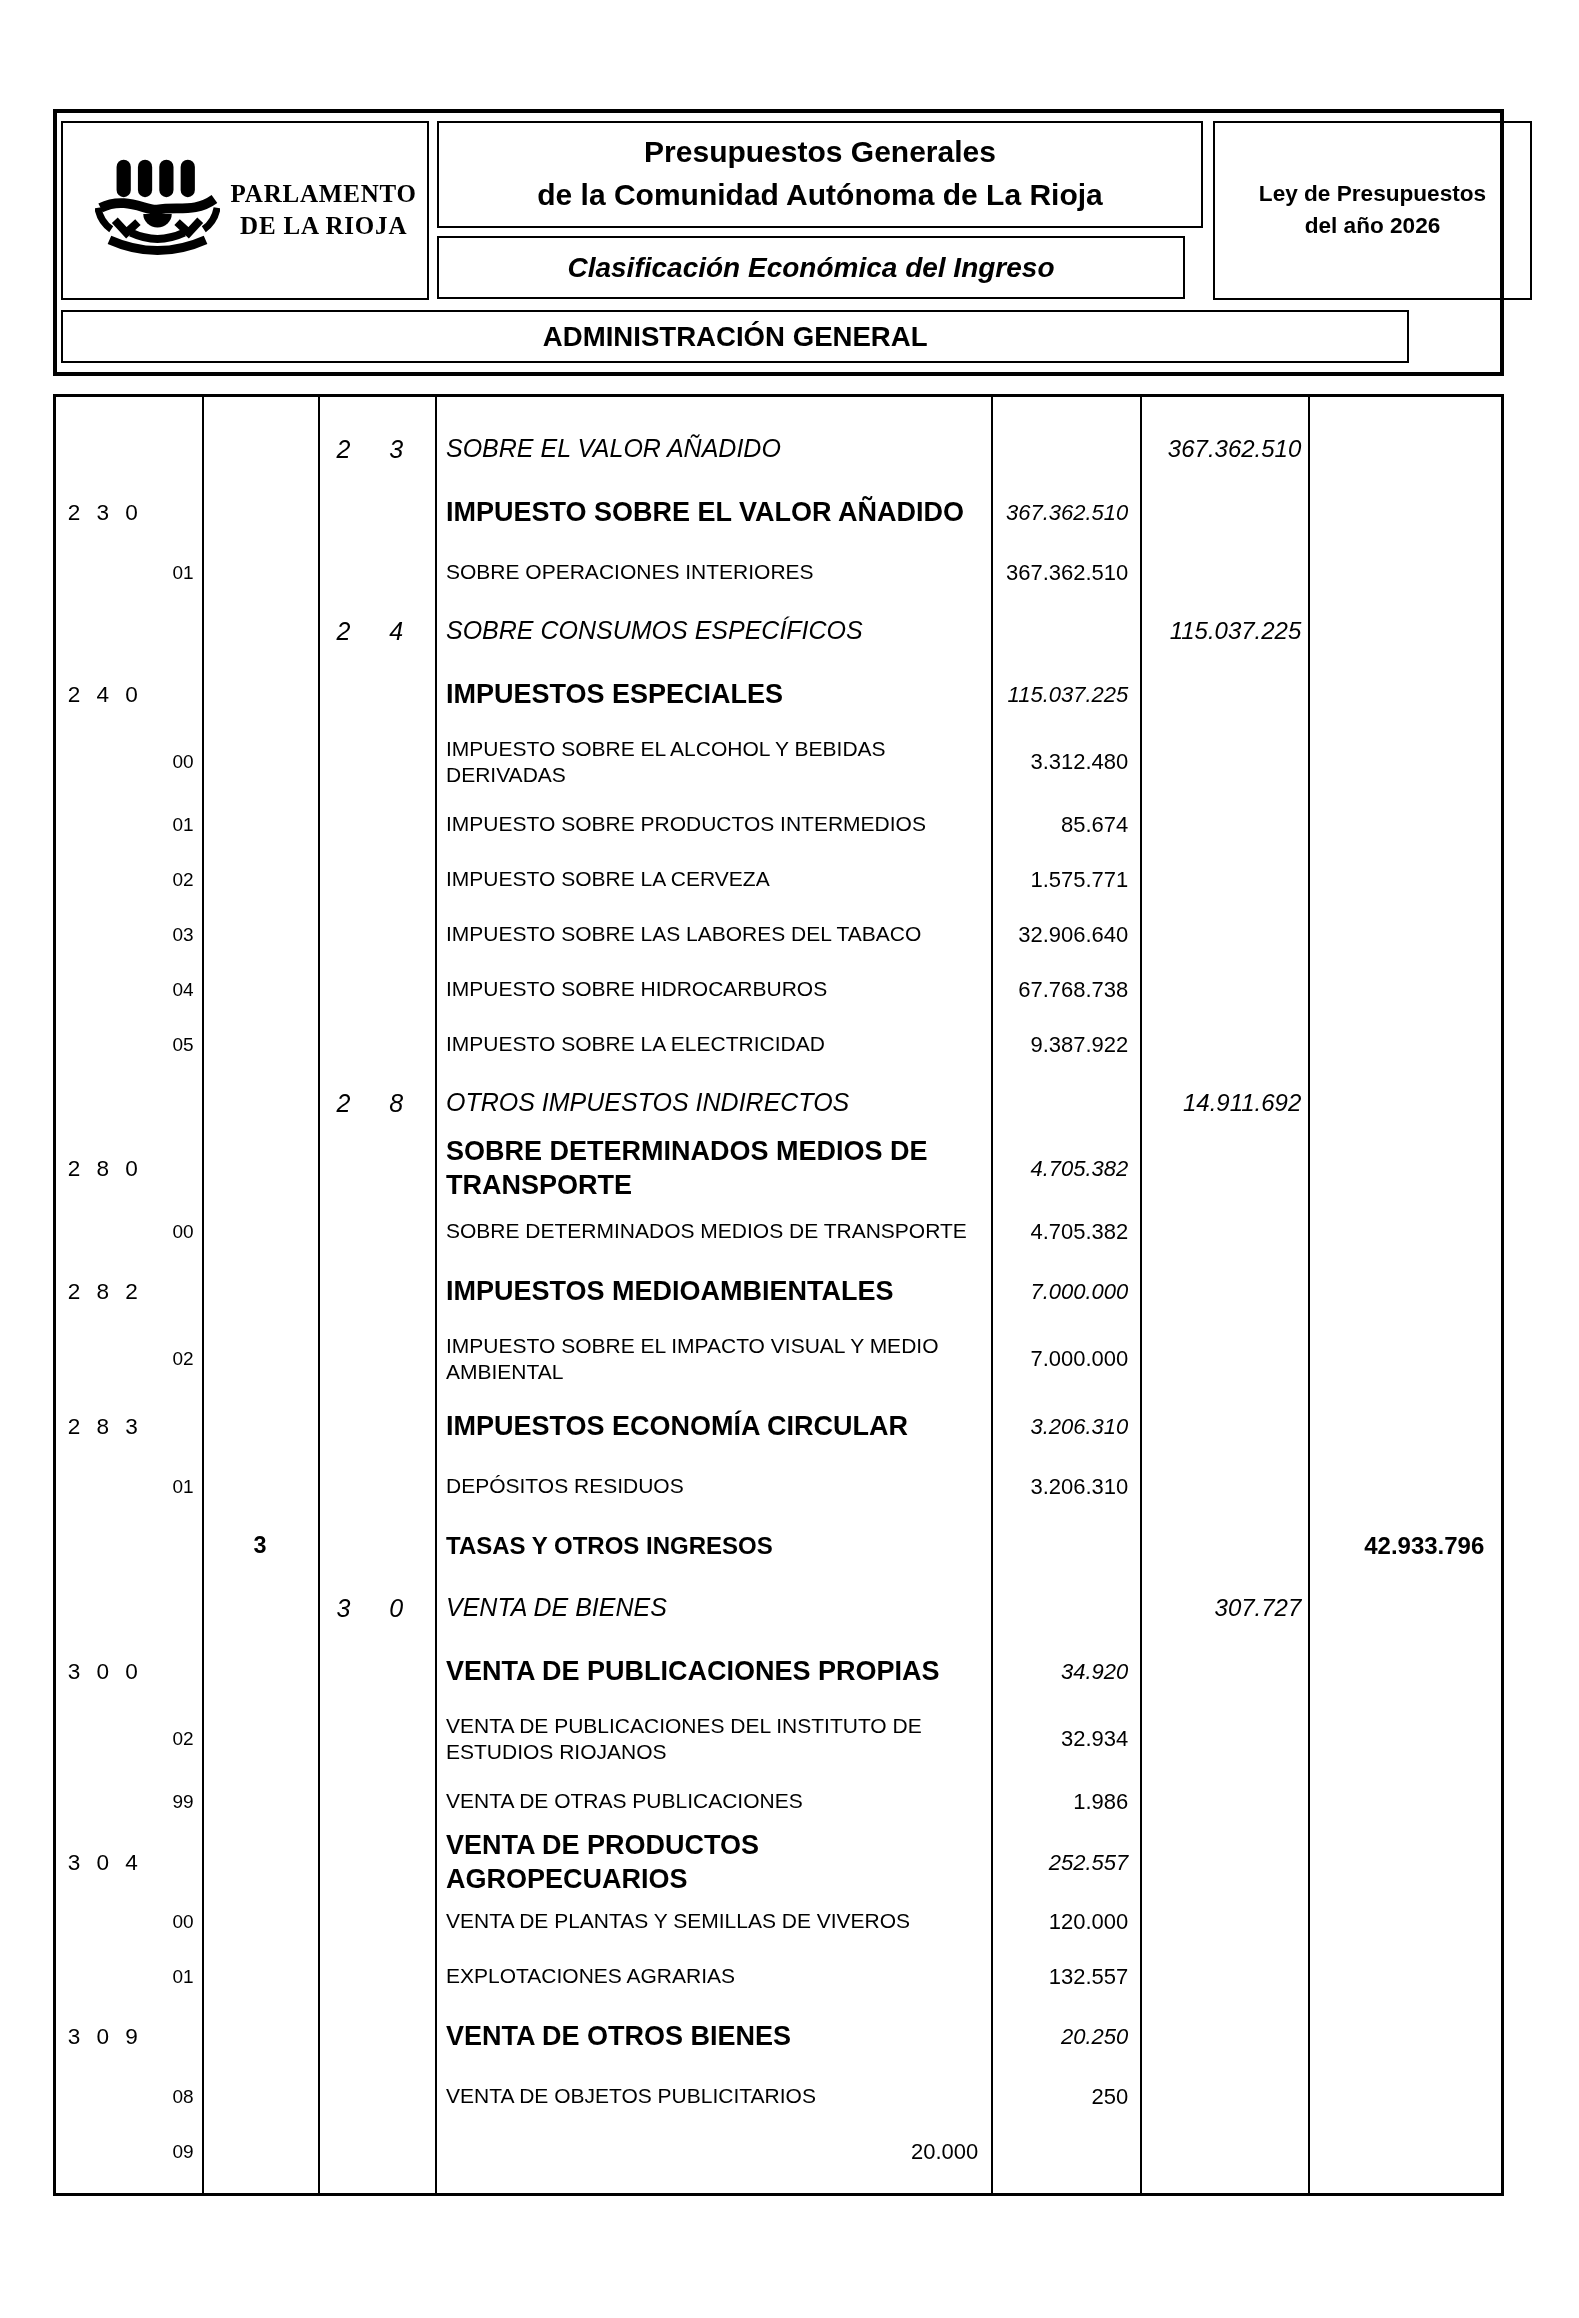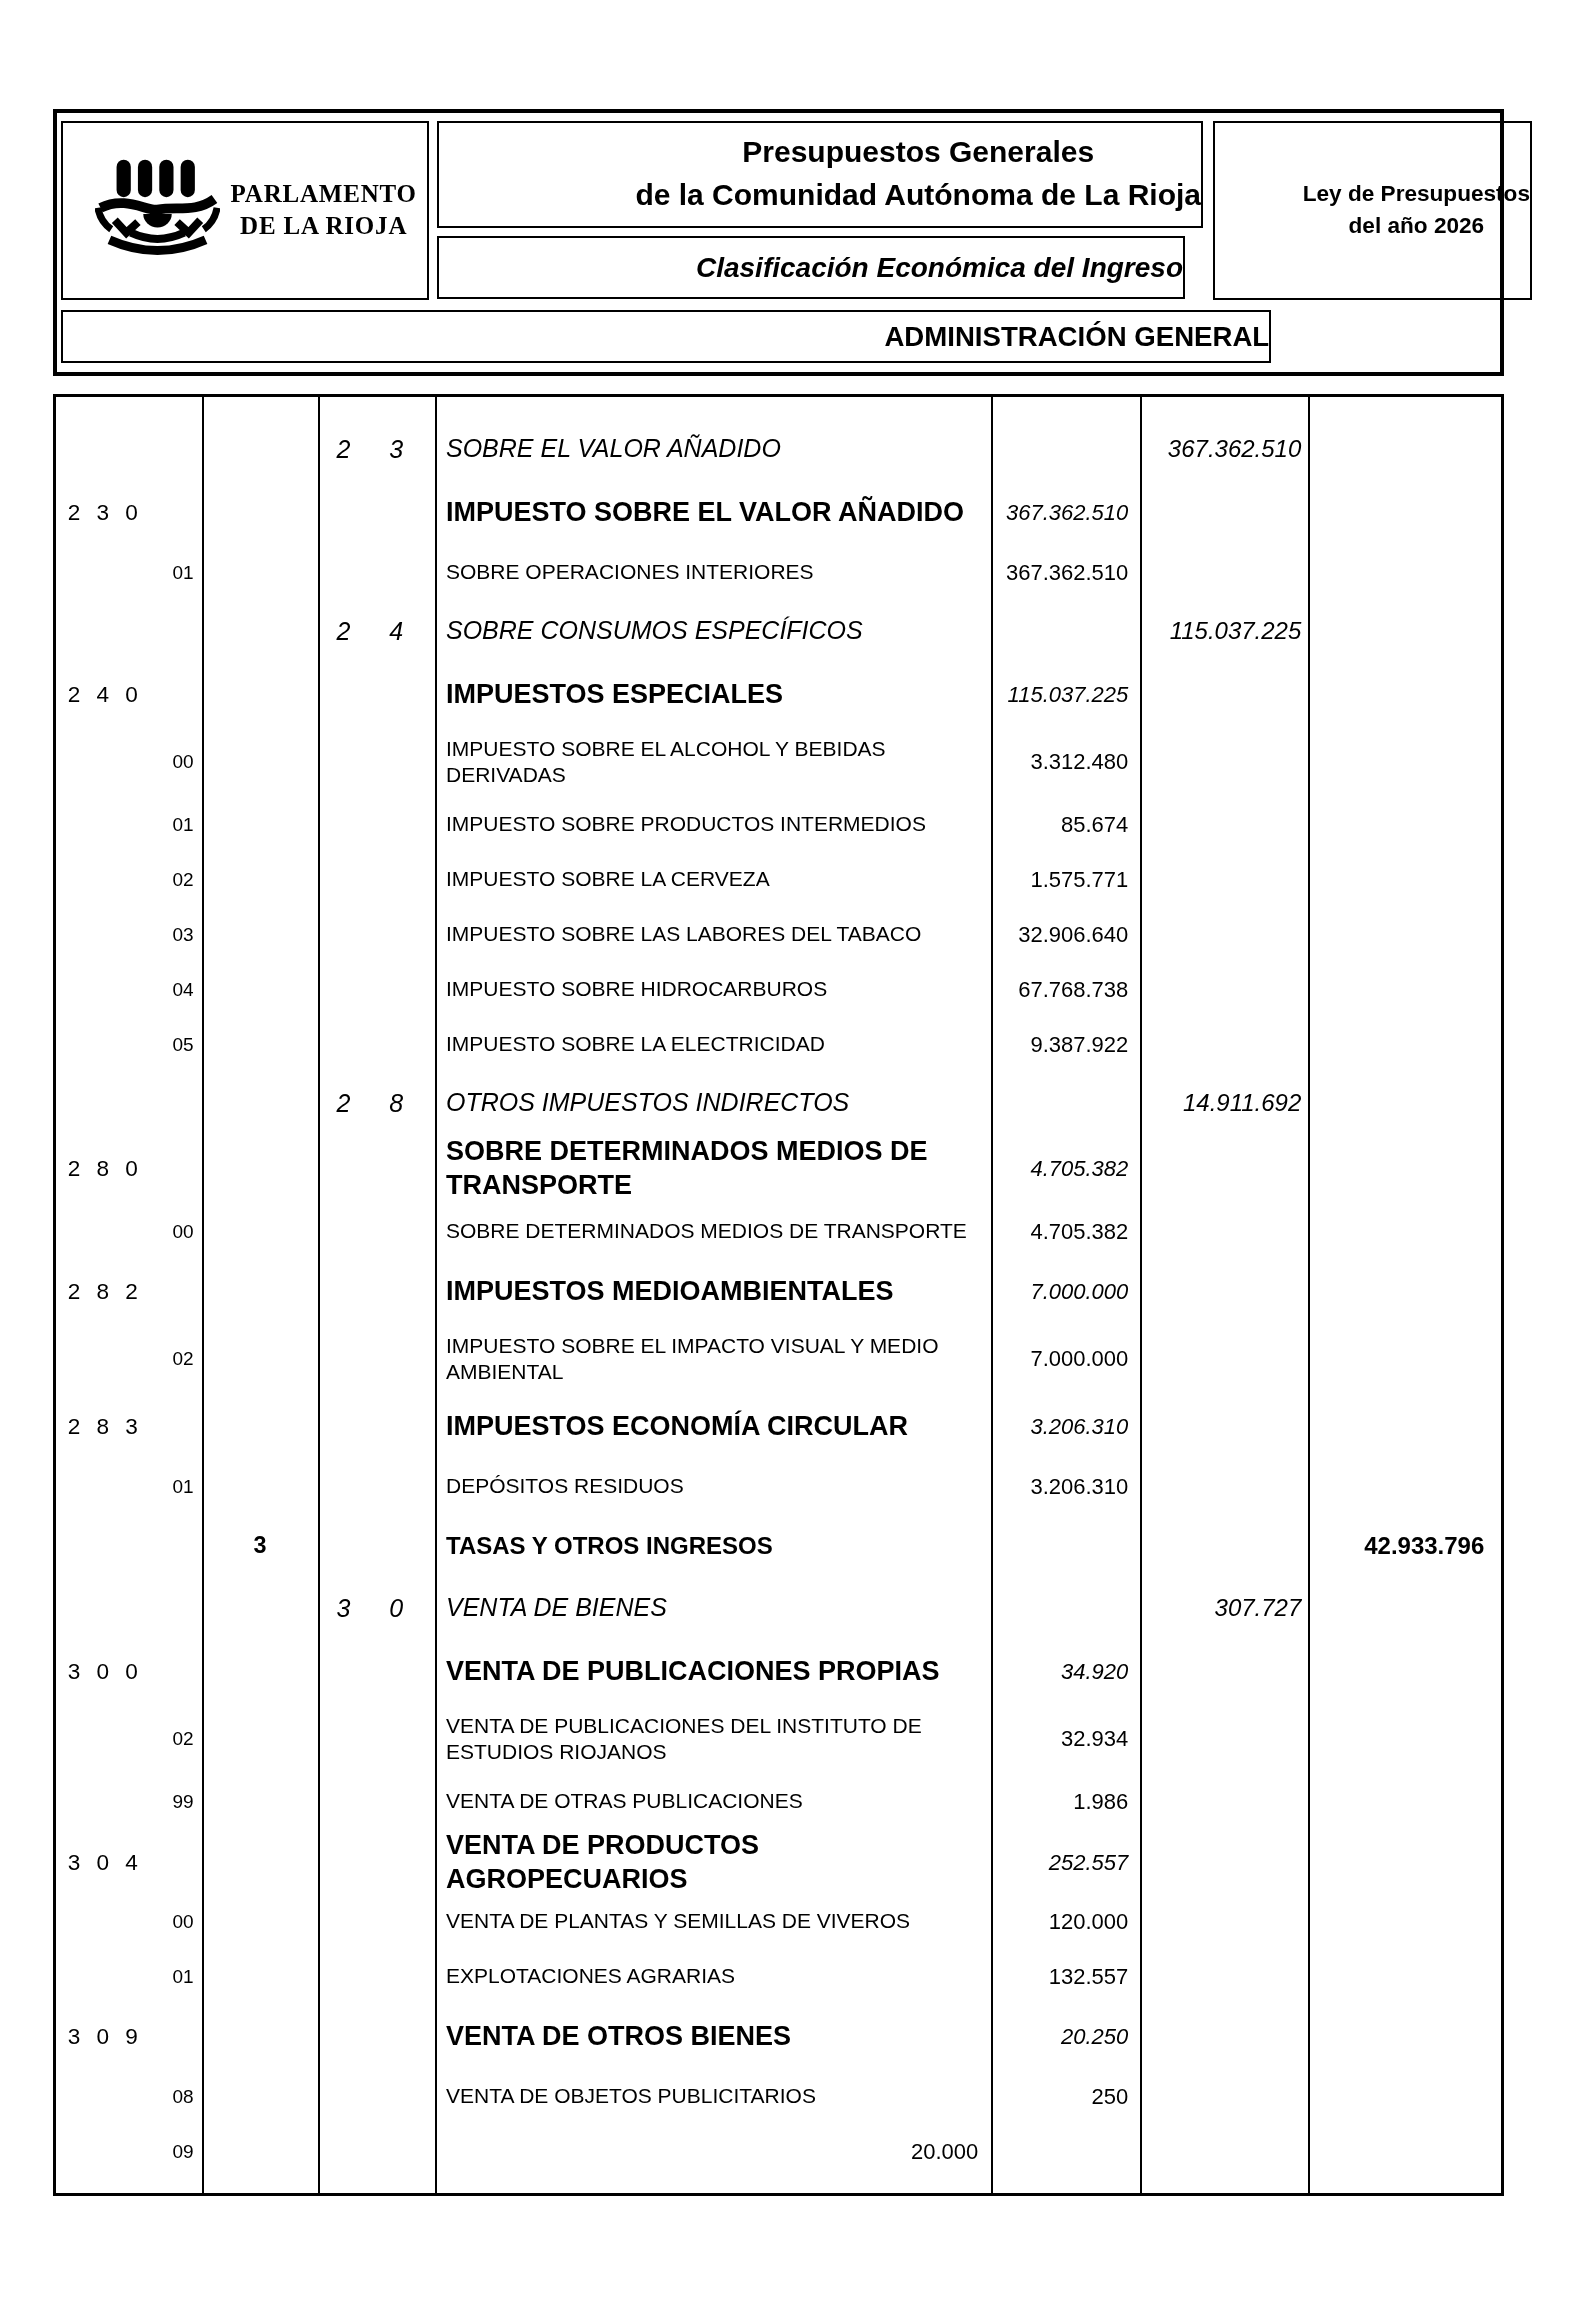--- a/index.html
+++ b/index.html
@@ -3,29 +3,29 @@
 <meta charset="utf-8">
 <style>
   html,body{margin:0;padding:0;background:#fff;}
   .page{position:relative;width:1579px;height:2319px;background:#fff;color:#000;
         font-family:"Liberation Sans","DejaVu Sans",sans-serif;overflow:hidden;}
 
   
   .hdr{position:absolute;left:53px;top:109px;width:1451px;height:267px;
        border:4.2px solid #000;box-sizing:border-box;}
   .hbox{position:absolute;border:2.5px solid #000;box-sizing:border-box;
-        display:flex;align-items:center;justify-content:flex-end;text-align:center;}
+        display:flex;align-items:center;justify-content:center;text-align:center;}
   .logo-box{left:4.2px;top:7.5px;width:368px;height:179px;justify-content:space-between;}
   .logo-svg{margin-left:32px;flex:0 0 auto;}
   .logo-text{flex:1;text-align:center;font-family:"Liberation Serif","DejaVu Serif",serif;
              font-weight:bold;font-size:25px;line-height:1.3;letter-spacing:0.8px;}
   .title-box{left:380px;top:7.5px;width:766px;height:107px;font-size:30px;font-weight:bold;line-height:1.42;}
   .subtitle-box{left:380px;top:123px;width:748px;height:63px;font-size:28px;font-weight:bold;font-style:italic;}
   .law-box{left:1156px;top:7.5px;width:319px;height:179px;font-size:22.6px;font-weight:bold;line-height:1.4;}
-  .admin-box{left:4.2px;top:197px;width:1210px;height:53px;font-size:27.6px;font-weight:bold;}
+  .admin-box{left:4.2px;top:197px;width:1348px;height:53px;font-size:27.6px;font-weight:bold;}
 
   
   .budget-table{position:absolute;left:53px;top:394px;width:1451px;height:1802px;
                 border:3.3px solid #000;box-sizing:border-box;}
   .vline{position:absolute;top:0;bottom:0;width:1.7px;background:#000;}
   .v1{left:146px}.v2{left:262px}.v3{left:379px}.v4{left:935px}.v5{left:1084px}.v6{left:1252px}
   .rows{position:relative;padding-top:21px;}
   .trow{display:grid;grid-template-columns:146px 116px 117px 555px 150px 168px 1fr;}
   .trow .c{display:flex;align-items:center;box-sizing:border-box;min-width:0;}
   .r-sub{height:55px}.r-article{height:62px}.r-concept{height:65px}.r-chapter{height:63px}

